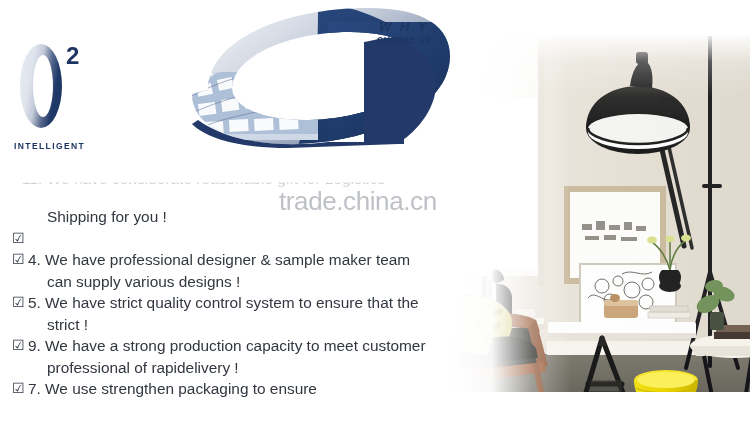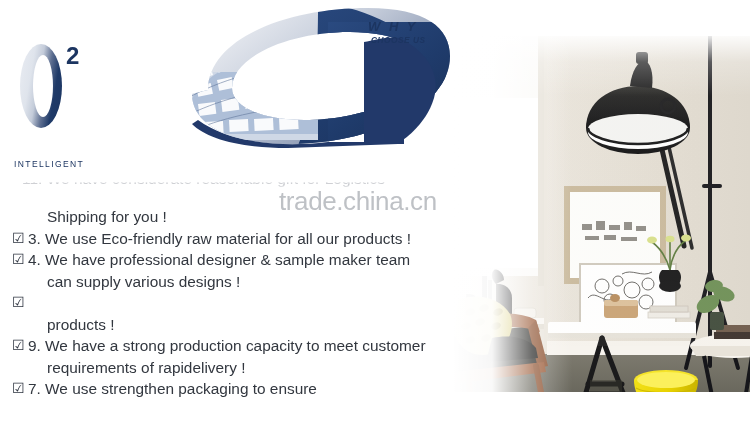--- a/index.html
+++ b/index.html
@@ -66,43 +66,44 @@
     position: absolute;
     left: 52px;
     top: 2px;
     font-family: "Liberation Sans", sans-serif;
     font-size: 24px;
     font-weight: 700;
     color: #1c3561;
     line-height: 1;
   }
   #logo-text {
-    margin-top: 24px;
+    margin-top: 6px;
     font-family: "Liberation Sans", sans-serif;
     font-size: 8.5px;
-    font-weight: 400;
+    font-weight: 700;
     letter-spacing: 1.4px;
     color: #1c3561;
     line-height: 13px;
   }
 
   
   #banner-graphic {
     position: absolute;
     left: 168px;
     top: 2px;
     width: 282px;
     height: 158px;
   }
   #banner-graphic svg { display: block; }
 
   #banner-why {
     position: absolute;
     left: 368px;
     top: 20px;
+    text-align: center;
     width: 72px;
     pointer-events: none;
     font-style: italic;
   }
   #banner-why .why-big {
     font-family: "Liberation Sans", sans-serif;
     font-size: 13px;
     font-weight: 700;
     letter-spacing: 2.5px;
     color: #1c3561;
@@ -345,50 +346,50 @@
 
     <div id="feature-list">
 
       <div class="feature-row indent">
         <span class="feature-check blank"></span>
         <span class="feature-text">Shipping for you !</span>
       </div>
 
       <div class="feature-row">
         <span class="feature-check">☑</span>
-        <span class="feature-text">3. We use Eco-friendly raw material for all our products !</span>
       </div>
 
       <div class="feature-row">
         <span class="feature-check">☑</span>
         <span class="feature-text">4. We have professional designer &amp; sample maker team</span>
       </div>
 
       <div class="feature-row indent">
         <span class="feature-check blank"></span>
         <span class="feature-text">can supply various  designs !</span>
       </div>
 
       <div class="feature-row">
         <span class="feature-check">☑</span>
+        <span class="feature-text">5. We have strict quality control system to ensure that the</span>
       </div>
 
       <div class="feature-row indent">
         <span class="feature-check blank"></span>
-        <span class="feature-text">products !</span>
+        <span class="feature-text">strict !</span>
       </div>
 
       <div class="feature-row">
         <span class="feature-check">☑</span>
         <span class="feature-text">9. We have a strong production capacity to meet customer</span>
       </div>
 
       <div class="feature-row indent">
         <span class="feature-check blank"></span>
-        <span class="feature-text">requirements of rapidelivery !</span>
+        <span class="feature-text">professional of rapidelivery !</span>
       </div>
 
       <div class="feature-row">
         <span class="feature-check">☑</span>
         <span class="feature-text">7. We use strengthen packaging to ensure</span>
       </div>
 
 
     </div>
 

